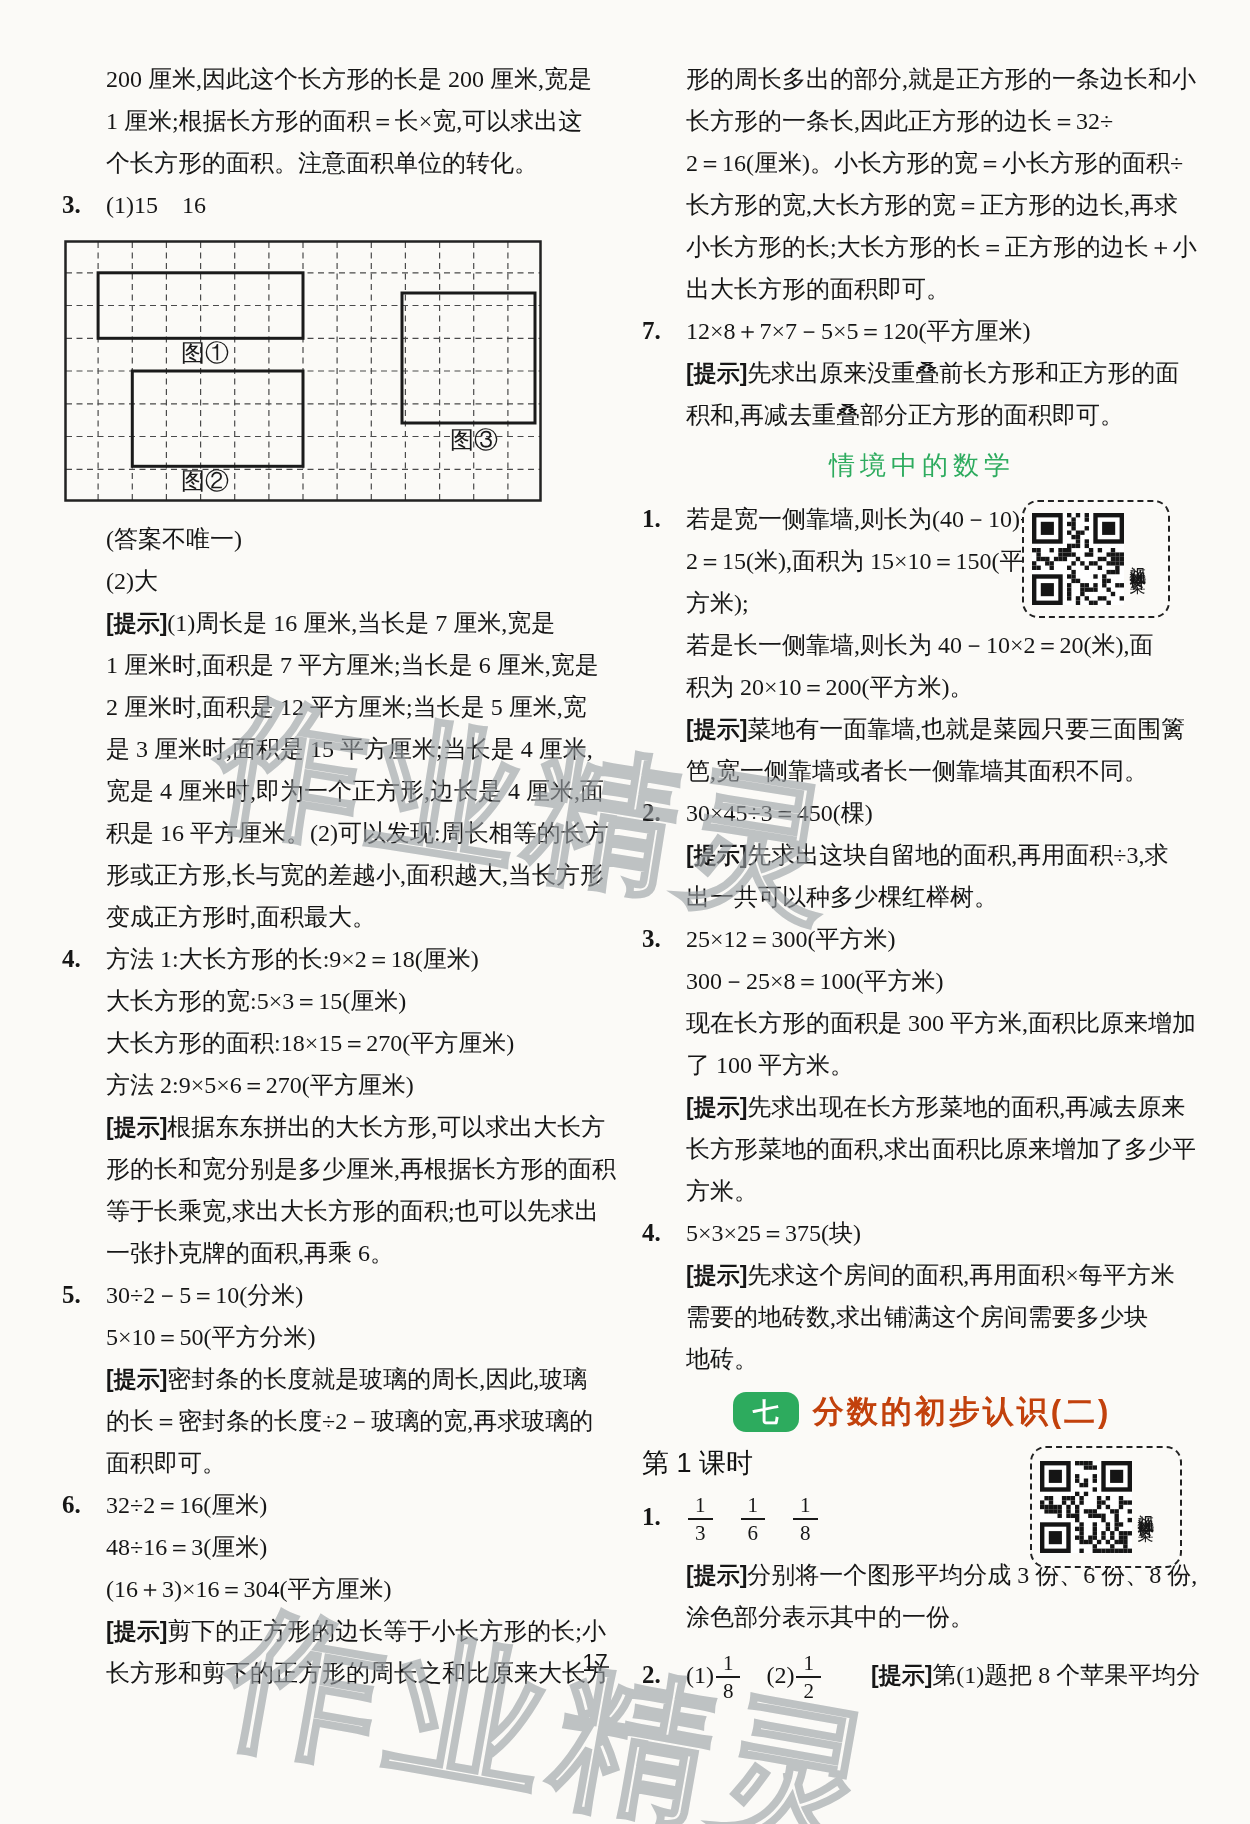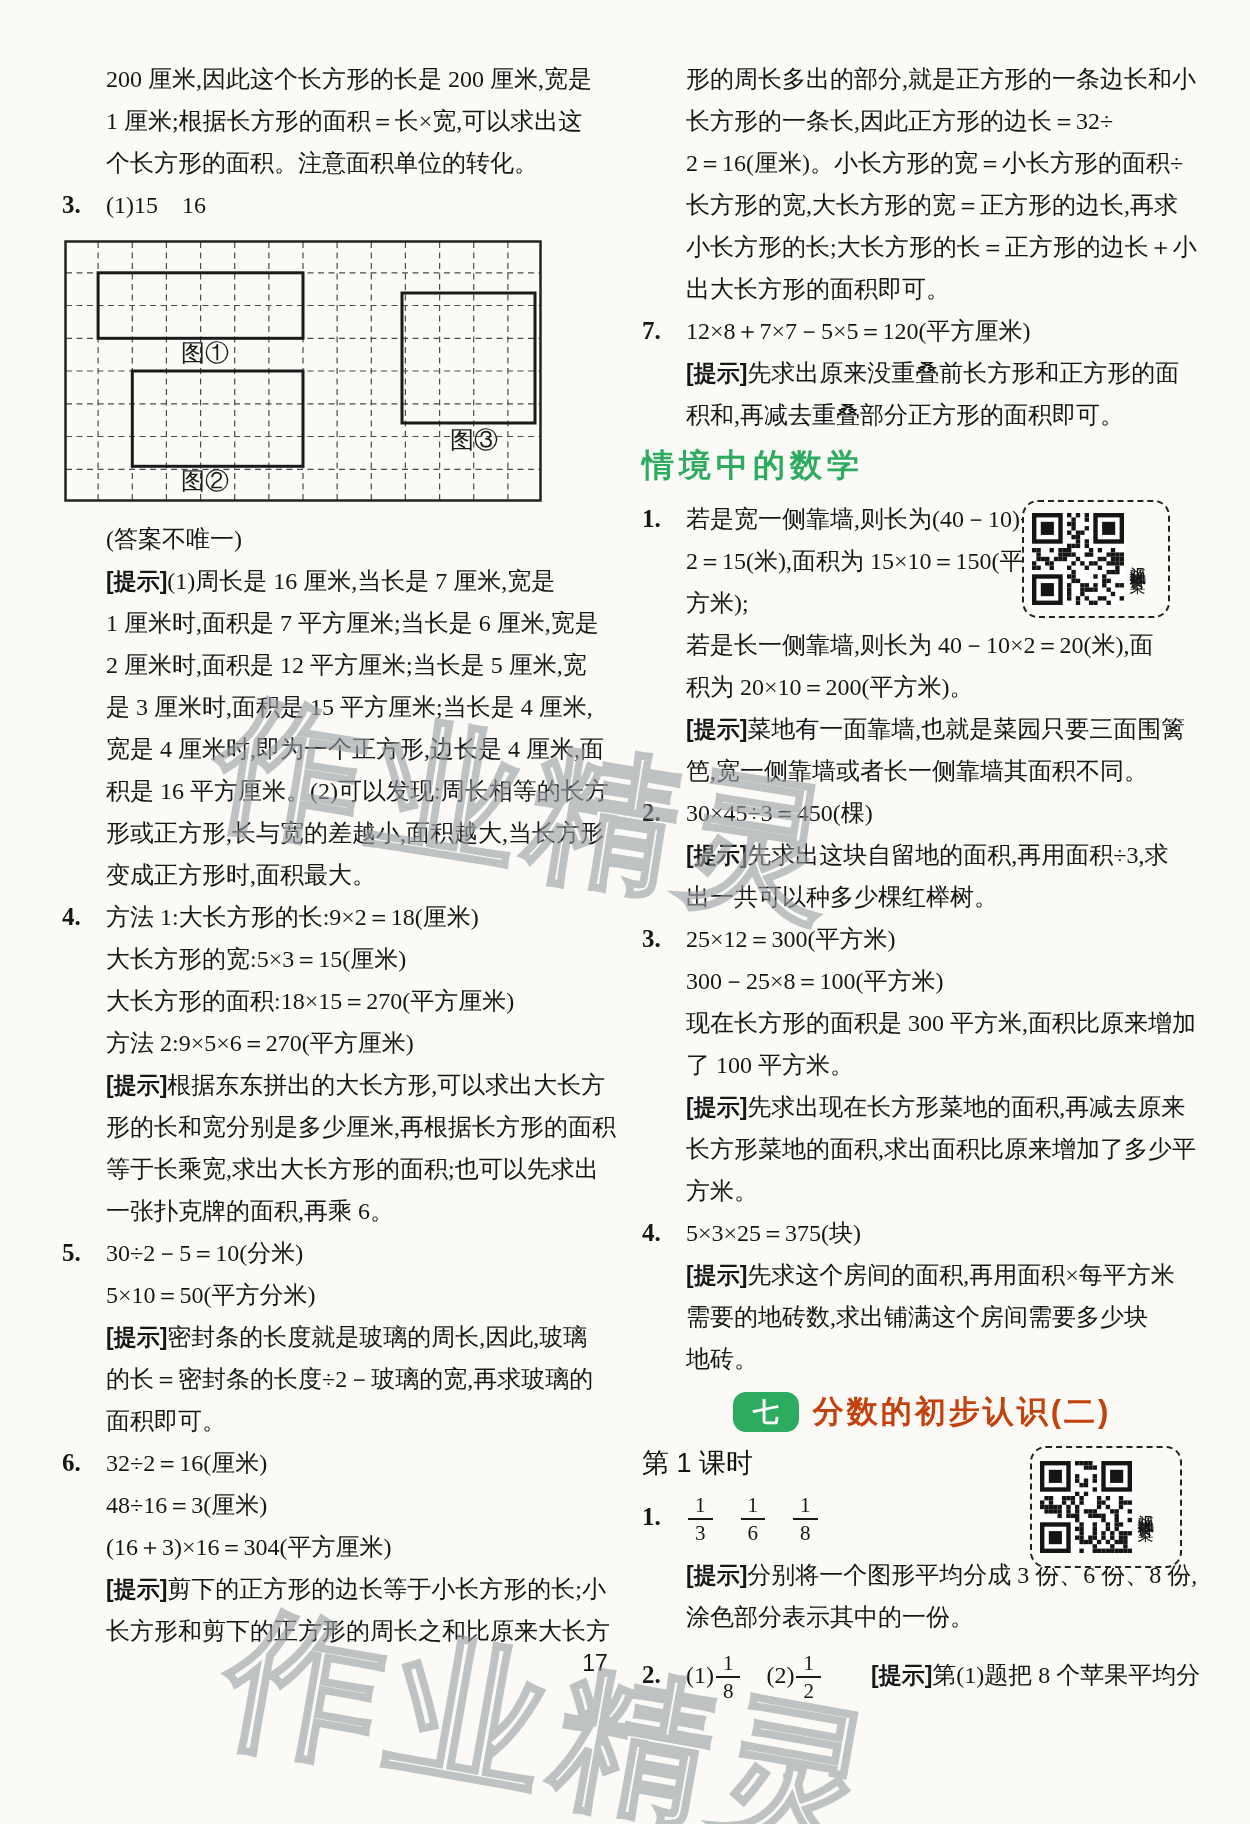--- a/index.html
+++ b/index.html
@@ -9,22 +9,22 @@
   .col-left{left:62px;width:560px;}
   .col-right{left:642px;width:560px;}
   .line{height:42px;line-height:42px;font-size:24px;padding-left:44px;white-space:nowrap;}
   .line .num{display:inline-block;width:44px;margin-left:-44px;font-weight:700;font-size:25px;}
   .line .b{font-family:"Liberation Sans","DejaVu Sans",sans-serif;font-weight:700;font-size:23px;}
   .line.frac-line{height:74px;line-height:74px;}
   .frac{display:inline-block;vertical-align:middle;text-align:center;font-size:21px;line-height:1.15;margin:0 26px 0 2px;}
   .frac .fn{display:block;border-bottom:2px solid #1a1a1a;padding:0 7px 1px;}
   .frac .fd{display:block;padding-top:1px;}
   .diagram{margin:14px 0 16px 2px;width:534px;height:262px;}
-  .h-green{height:50px;line-height:50px;margin:4px 0 8px 0;text-align:left;color:#2dab5e;
-           font-family:"Liberation Sans","DejaVu Sans",sans-serif;font-weight:700;font-size:32px;letter-spacing:5px;}
+  .h-green{height:50px;line-height:50px;margin:4px 0 8px 0;text-align:center;color:#2dab5e;
+           font-family:"Liberation Sans","DejaVu Sans",sans-serif;font-weight:400;font-size:26px;letter-spacing:5px;}
   .section{margin-top:8px;height:48px;display:flex;align-items:center;justify-content:center;gap:14px;}
   .badge{width:66px;height:40px;border-radius:13px;background:#2dab5e;color:#ffffff;display:flex;align-items:center;justify-content:center;
          font-family:"Liberation Sans","DejaVu Sans",sans-serif;font-weight:700;font-size:26px;}
   .stitle{color:#c2410c;font-family:"Liberation Sans","DejaVu Sans",sans-serif;font-weight:700;font-size:31px;letter-spacing:3px;}
   .lesson{margin-top:10px;height:34px;line-height:34px;font-family:"Liberation Sans","DejaVu Sans",sans-serif;
           font-weight:400;font-size:27px;color:#111;}
   .qr{position:absolute;z-index:2;border:2.5px dashed #222;border-radius:16px;background:#fbfaf7;
       display:flex;align-items:center;padding:5px 4px 5px 8px;gap:5px;box-sizing:border-box;}
   .qr-box{width:92px;height:92px;}
   .qr-box svg{display:block;}
@@ -85,20 +85,21 @@
         <rect x="68.3" y="131" width="170.7" height="95.3" fill="none" stroke="#1a1a1a" stroke-width="3"></rect>
         <rect x="338" y="53" width="133" height="130" fill="none" stroke="#1a1a1a" stroke-width="3"></rect>
         <text x="117" y="121" font-size="24" fill="#1a1a1a">图①</text>
         <text x="117" y="249" font-size="24" fill="#1a1a1a">图②</text>
         <text x="386" y="208" font-size="24" fill="#1a1a1a">图③</text>
       </svg>
     </div>
 
     <div>
         <div class="line"><span>(答案不唯一)</span></div>
+        <div class="line"><span>(2)大</span></div>
         <div class="line"><span class="b">[提示]</span><span>(1)周长是 16 厘米,当长是 7 厘米,宽是</span></div>
         <div class="line"><span>1 厘米时,面积是 7 平方厘米;当长是 6 厘米,宽是</span></div>
         <div class="line"><span>2 厘米时,面积是 12 平方厘米;当长是 5 厘米,宽</span></div>
         <div class="line"><span>是 3 厘米时,面积是 15 平方厘米;当长是 4 厘米,</span></div>
         <div class="line"><span>宽是 4 厘米时,即为一个正方形,边长是 4 厘米,面</span></div>
         <div class="line"><span>积是 16 平方厘米。(2)可以发现:周长相等的长方</span></div>
         <div class="line"><span>形或正方形,长与宽的差越小,面积越大,当长方形</span></div>
         <div class="line"><span>变成正方形时,面积最大。</span></div>
         <div class="line"><span class="num">4.</span><span>方法 1:大长方形的长:9×2＝18(厘米)</span></div>
         <div class="line"><span>大长方形的宽:5×3＝15(厘米)</span></div>

